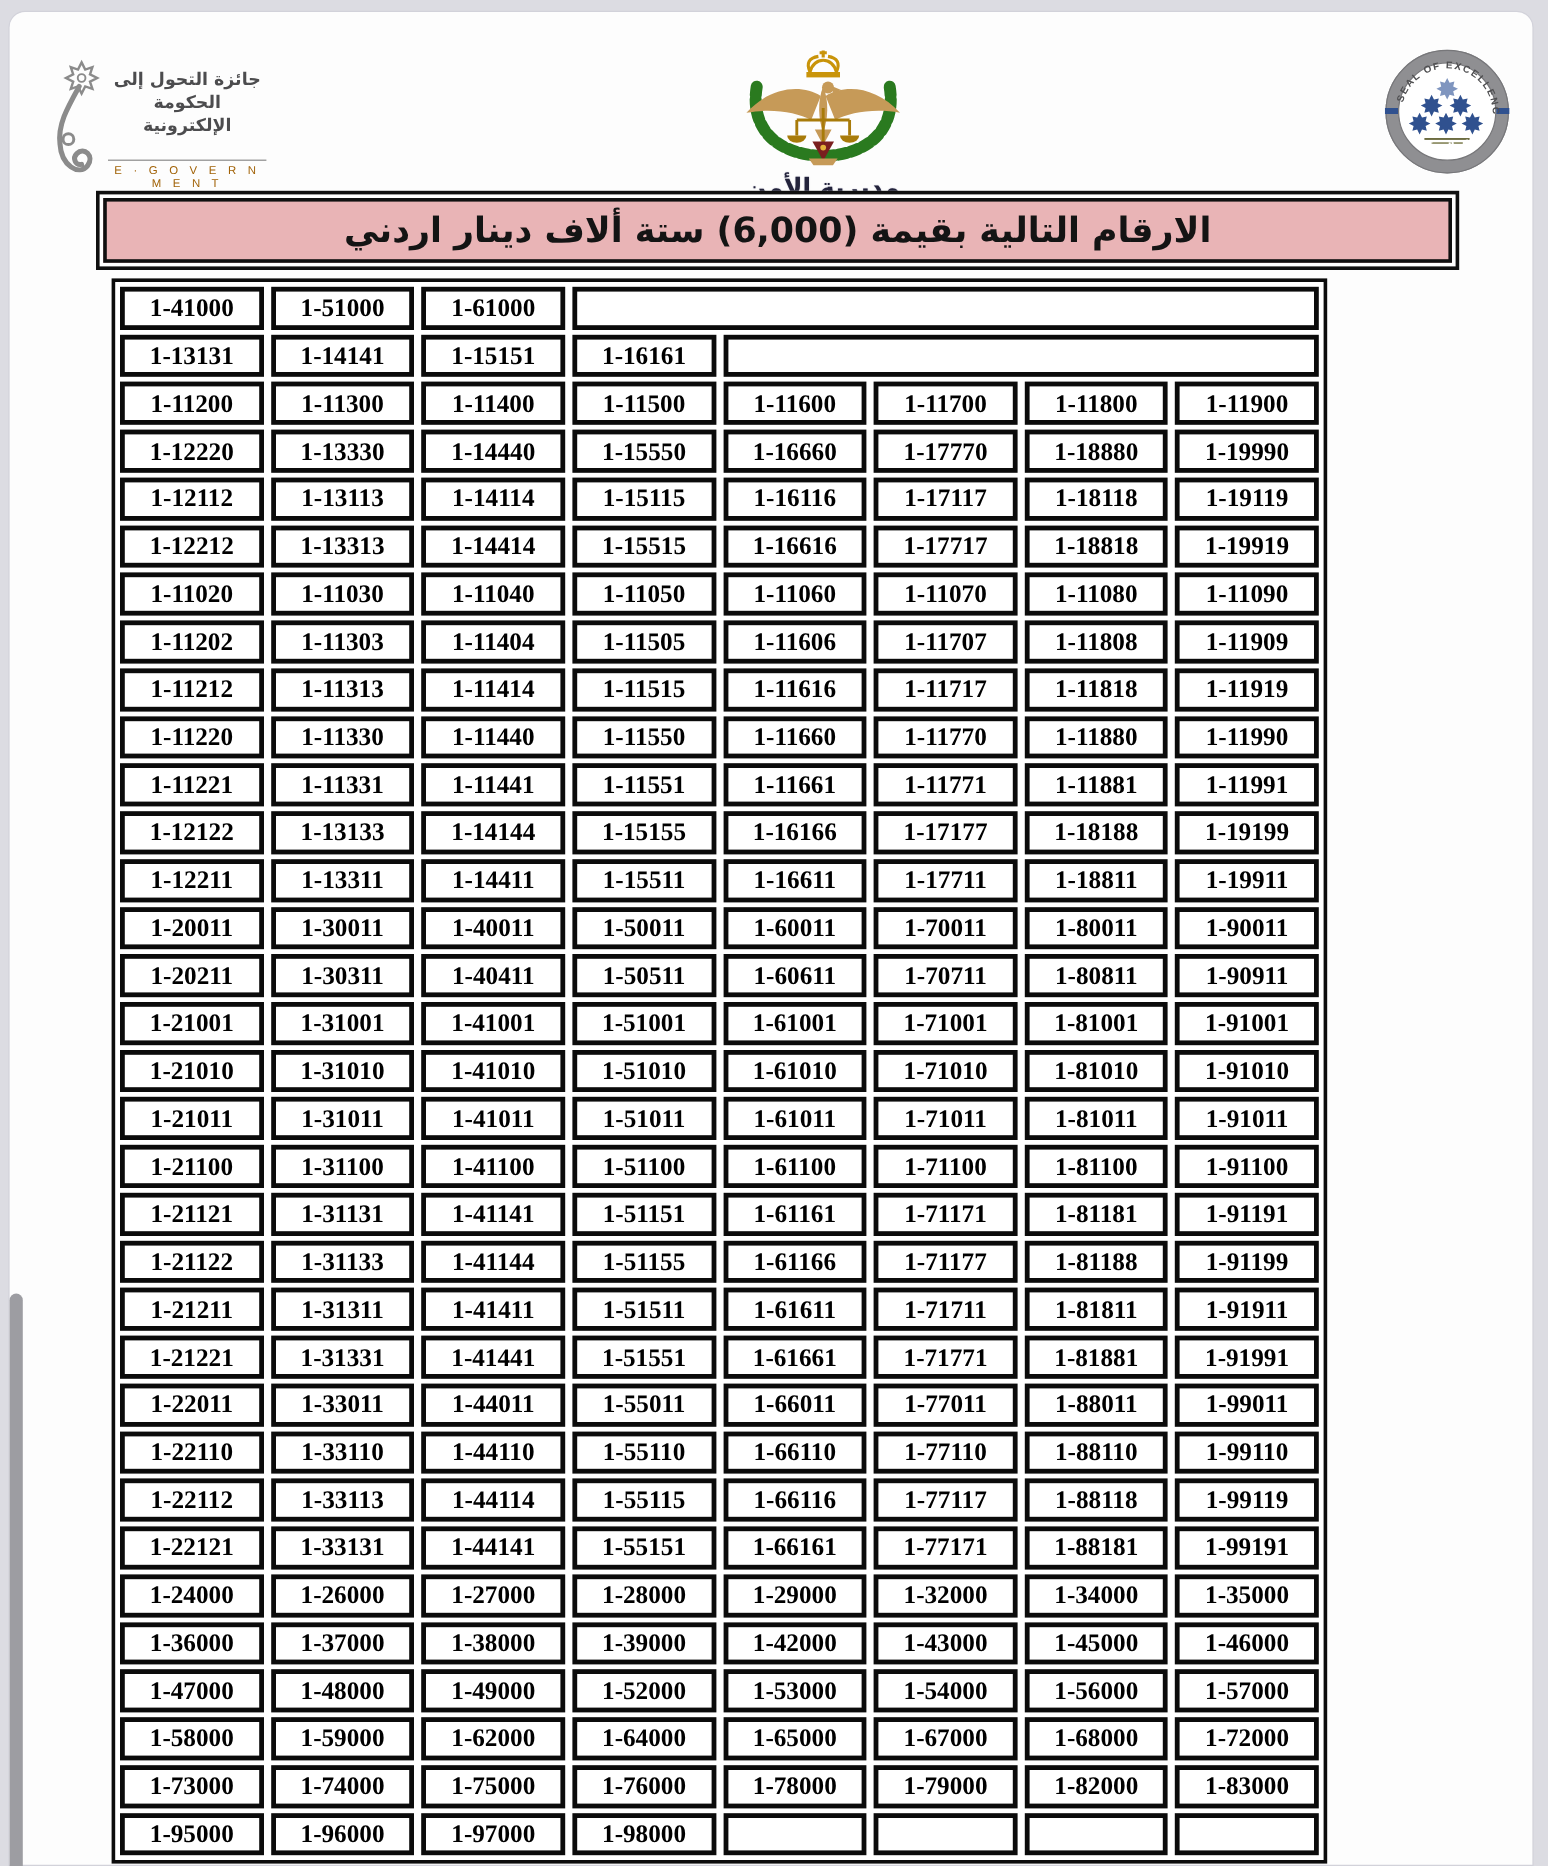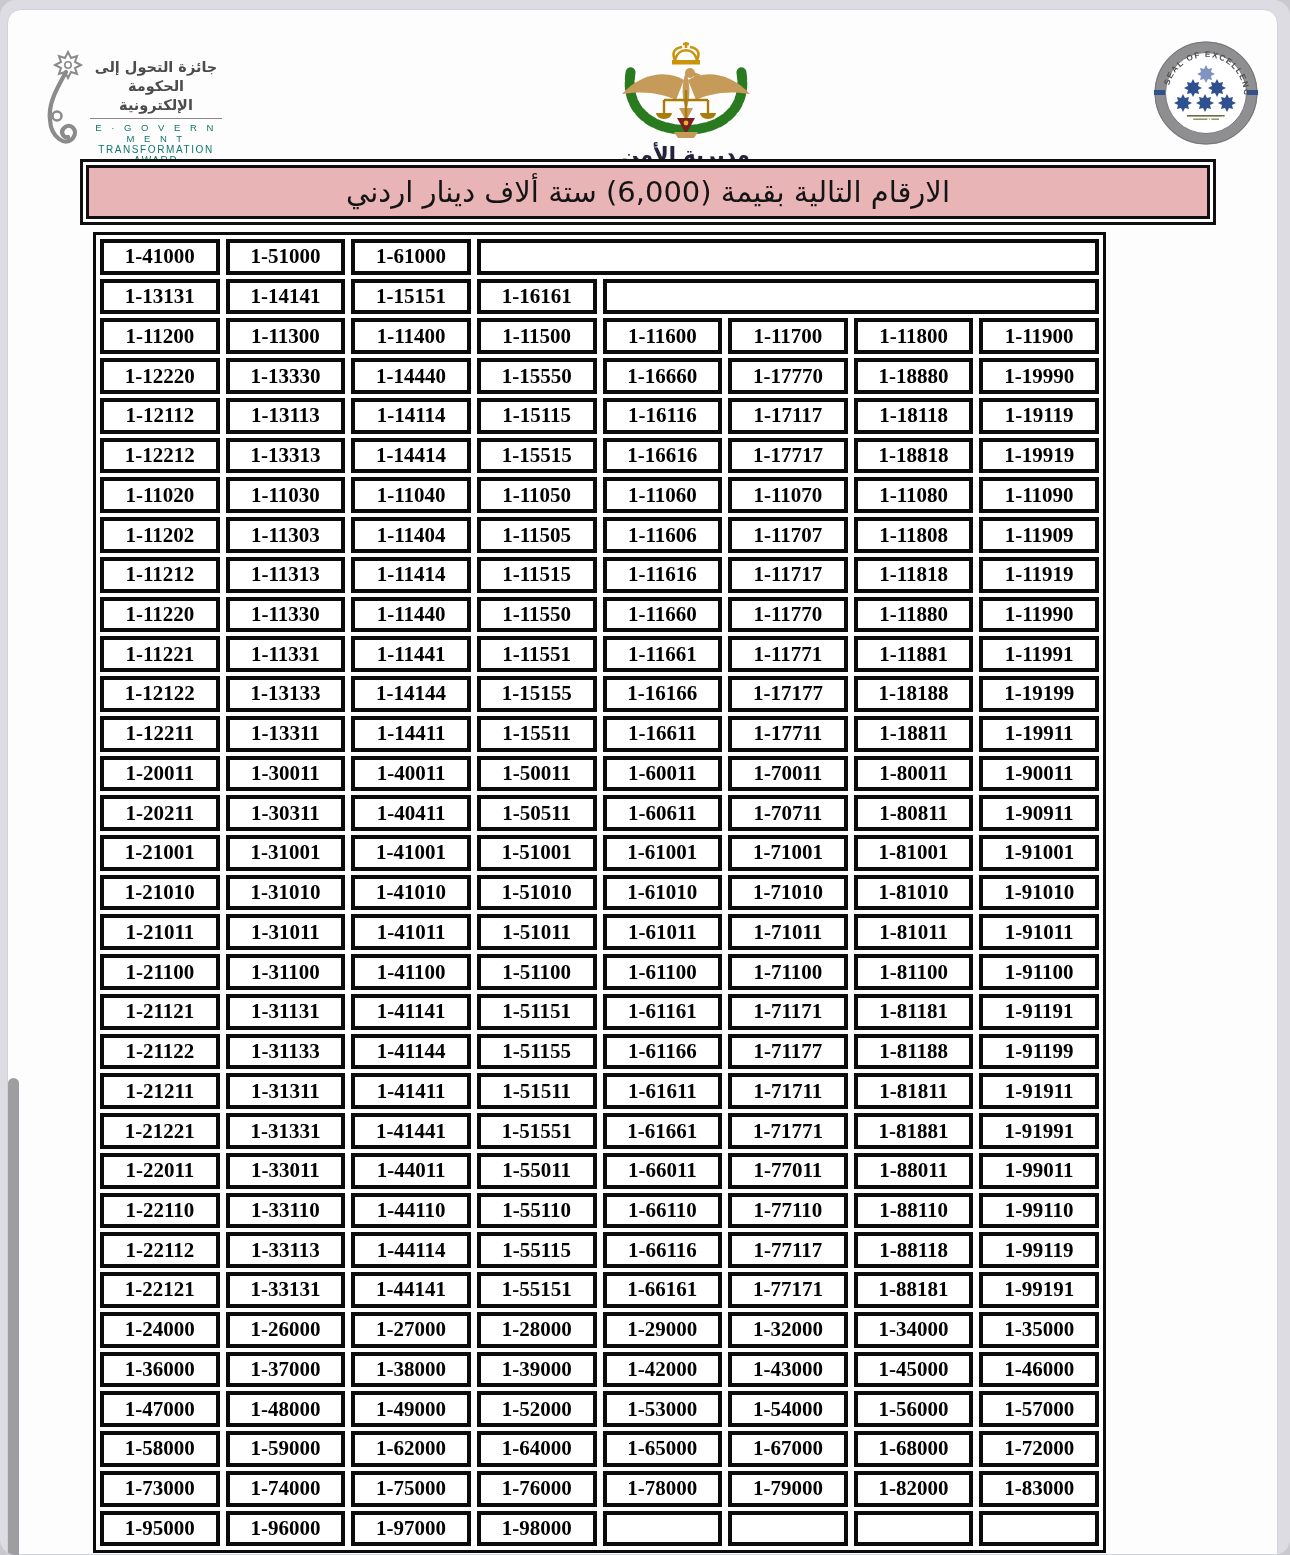--- a/index.html
+++ b/index.html
@@ -1,50 +1,50 @@
 <!DOCTYPE html>
 <html><head>
 <meta charset="utf-8">
 <style>
   * { margin:0; padding:0; box-sizing:border-box; }
   body { background:#c9c9cf; font-family:"Liberation Serif", serif; }
-  #screen { position:relative; width:1290px; height:1555px; background:#dcdce2; overflow:hidden;border-radius:16px; }
+  #screen { position:relative; width:1290px; height:1555px; background:#dcdce2; overflow:hidden; }
   .page { position:absolute; left:7px; top:9px; width:1271px; height:1546px;
           background:#fdfdfd; border-radius:14px 14px 0 0; border:1px solid #d2d2da; }
 
   
   .left-scrollbar { position:absolute; left:8px; top:1078px; width:11px; height:477px;
                     background:#9d9da2; border-radius:6px 6px 0 0; z-index:9; }
 
   
   .logo-egov { position:absolute; left:30px; top:36px; width:185px; display:flex; gap:2px; }
   .egov-text { width:132px; text-align:center; padding-top:12px; }
   .egov-ar { direction:rtl; font-family:"DejaVu Sans", sans-serif; font-weight:bold;
              font-size:14.5px; color:#4c4c4e; line-height:1.3; }
-  .egov-en { margin-top:3px; padding-top:3px; border-top:1.5px solid #8a8a8a;
-             font-family:"Liberation Sans", sans-serif; color:#0f766e; }
+  .egov-en { margin-top:18px; padding-top:3px; border-top:1.5px solid #8a8a8a;
+             font-family:"Liberation Sans", sans-serif; color:#a16207; }
   .egov-en .l1 { font-size:9.5px; letter-spacing:3.5px; }
   .egov-en .l2 { font-size:10px; letter-spacing:1.6px; }
   .egov-foot { margin-top:5px; direction:rtl; font-family:"DejaVu Sans", sans-serif;
                font-size:7px; color:#8d8d8f; line-height:1.5; }
 
   .logo-psd { position:absolute; left:590px; top:30px; width:175px; text-align:center; }
   .psd-caption { display:inline-block; margin-top:1px; direction:rtl;
                  font-family:"DejaVu Sans", sans-serif; font-weight:bold; font-size:21px;
                  color:#23233b; text-shadow:0 0 1px #9a9ab0; border-bottom:2px solid #8f8f99;
                  padding:0 6px 2px 6px; }
 
   .logo-seal { position:absolute; left:1146px; top:31px; width:104px; height:104px; }
 
   
   .title-outer { position:absolute; left:72px; top:149px; width:1136px; height:66px;
                  border:3px solid #101010; background:#fff; padding:3px; }
   .title-inner { width:100%; height:100%; border:3px solid #101010; background:#e9b4b6;
                  display:flex; align-items:center; justify-content:center; direction:rtl;
-                 font-family:"DejaVu Sans", sans-serif; font-weight:normal; font-size:29px;
+                 font-family:"DejaVu Sans", sans-serif; font-weight:bold; font-size:29px;
                  color:#141414; letter-spacing:0.5px; }
 
   
   .number-table { position:absolute; left:85px; top:222px; width:1013px; height:1321px;
                   border:3px solid #0b0b0b; background:#fff; padding:4px 4px;
                   display:flex; flex-direction:column; gap:4px; }
   .t-row  { flex:1; display:grid; grid-template-columns:repeat(8,1fr); gap:6px; }
   .t-cell { border:4px solid #0b0b0b; background:#fff; display:flex; align-items:center;
             justify-content:center; font-family:"Liberation Serif", serif; font-weight:bold;
             font-size:21px; color:#000; white-space:nowrap; }

